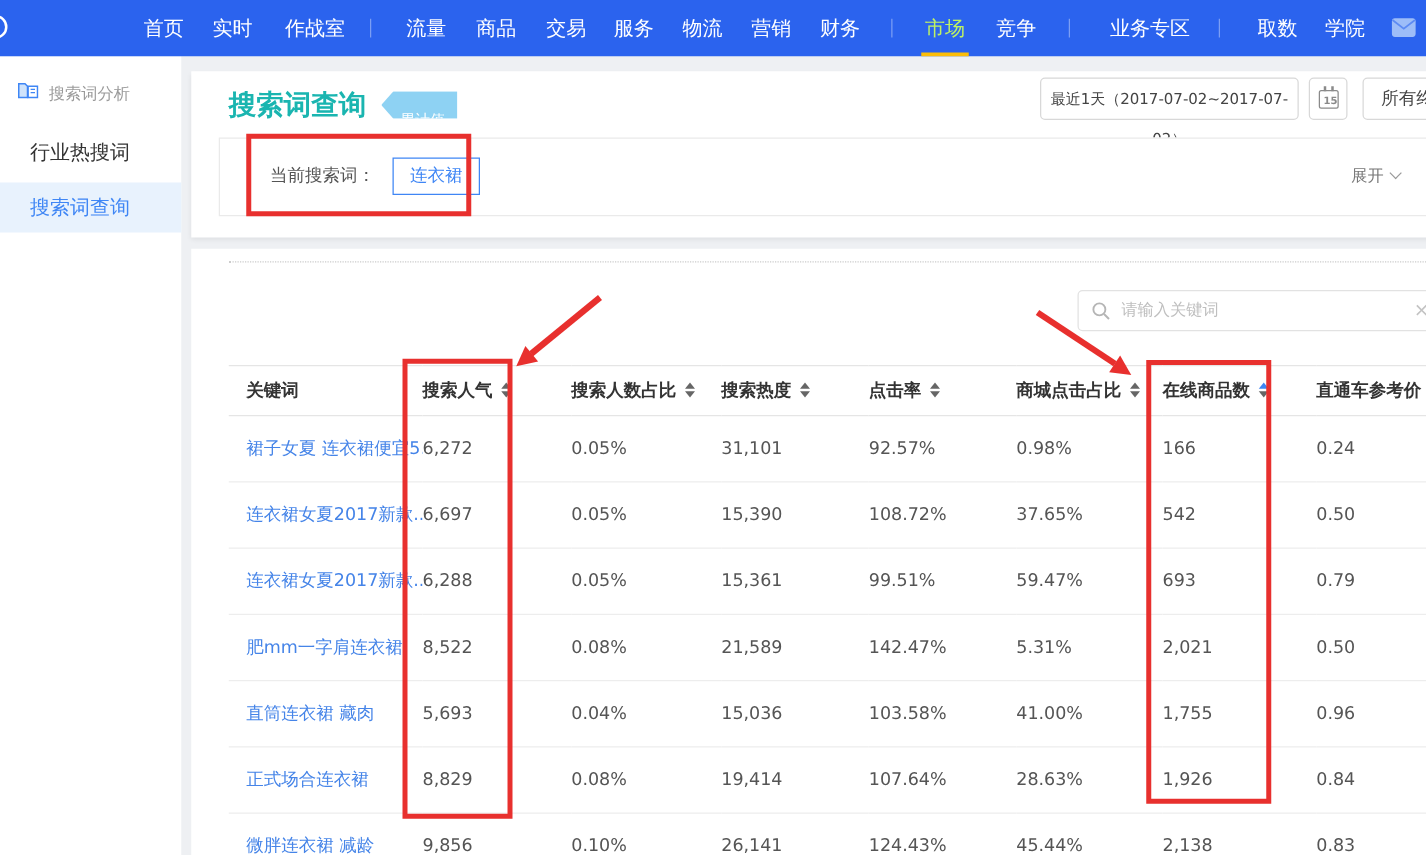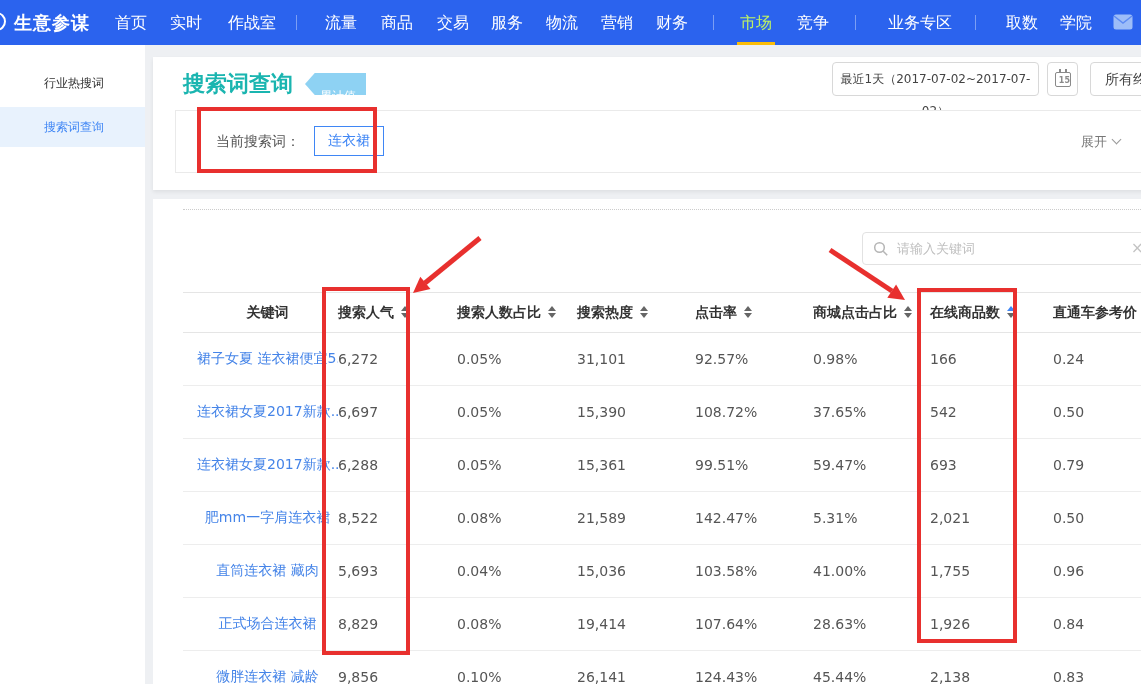--- a/index.html
+++ b/index.html
@@ -15,21 +15,21 @@
   .brand { font-size:18px; font-weight:bold; letter-spacing:1px; }
   .brand-circle { position:absolute; left:-13px; top:12px; width:19px; height:19px; border:2px solid #fff; border-radius:50%; }
   .nav-item.active { color:#bef264; }
   .nav-item.active::after { content:""; position:absolute; left:-3px; right:-3px; bottom:0; height:3px; background:#fbbd08; }
   .nav-divider { position:absolute; top:15px; width:1px; height:15px; background:rgba(255,255,255,.38); }
   .mail-icon { position:absolute; top:14px; }
   
   .sidebar { position:absolute; left:0; top:45px; bottom:0; width:145px; background:#fff; z-index:2; }
   .side-section { display:flex; align-items:center; gap:8px; padding:20px 0 0 14px; font-size:13px; color:#9a9a9a; }
   .side-items { margin-top:18px; }
-  .side-item { height:40px; line-height:40px; padding-left:44px; font-size:12px; color:#333; cursor:pointer; }
+  .side-item { height:40px; line-height:40px; padding-left:24px; font-size:16px; color:#333; cursor:pointer; }
   .side-item + .side-item { margin-top:4px; }
   .side-item.selected { background:#e8f2fd; color:#3f86f5; }
   
   .panel { position:absolute; left:153px; right:-10px; background:#fff; }
   .panel-top { top:57px; height:133px; box-shadow:0 2px 4px rgba(0,0,0,.07); z-index:1; }
   .panel-table { top:199px; height:520px; }
   
   .page-title { position:absolute; left:30px; top:12px; font-size:22px; font-weight:bold; color:#1ab5b0; }
   .badge { position:absolute; left:152px; top:16px; height:22px; line-height:22px; padding:12px 10px 0 15px;
            background:#8ed2f3; color:#fff; font-size:12px;
@@ -58,42 +58,41 @@
   .search-wrap svg { position:absolute; left:10px; top:8px; }
   .search-input { position:absolute; left:34px; top:1px; width:220px; height:29px; border:none; outline:none;
                   font-size:13px; color:#555; font-family:inherit; background:transparent; }
   .search-input::placeholder { color:#bfbfbf; }
   .search-clear { position:absolute; left:268px; top:6px; color:#c3c3c3; font-size:15px; cursor:pointer; }
   
   table.data { position:absolute; left:30px; top:93px; width:990px; border-collapse:collapse; table-layout:fixed; }
   table.data th { height:40px; border-top:1px solid #e5e5e5; border-bottom:1px solid #e5e5e5;
                   font-size:14px; color:#333; font-weight:600; text-align:left; white-space:nowrap; }
   table.data td { height:53px; border-bottom:1px solid #ededed; font-size:14px; color:#555; text-align:left; white-space:nowrap; overflow:hidden; }
-  table.data th:first-child, table.data td:first-child { padding-left:14px;text-align:center; }
+  table.data th:first-child, table.data td:first-child { padding-left:14px; }
   td.kw a { color:#4584e8; text-decoration:none; cursor:pointer; }
   .sort { display:inline-block; margin-left:7px; vertical-align:-1px; }
   .sort i { display:block; width:0; height:0; border-left:4px solid transparent; border-right:4px solid transparent; }
   .sort .up { border-bottom:5px solid #666; margin-bottom:2px; }
   .sort .down { border-top:5px solid #666; }
   .sort.asc .up { border-bottom-color:#3f86f5; }
   
   .anno { position:absolute; border:4px solid #e8302e; z-index:9; pointer-events:none; }
   .anno-box1 { left:197px; top:107px; width:180px; height:66px; }
   .anno-box2 { left:322px; top:287px; width:88px;  height:368px; }
   .anno-box3 { left:917px; top:288px; width:100px; height:355px; }
   .anno-arrows { position:absolute; left:0; top:0; z-index:9; pointer-events:none; }
 </style>
 </head>
 <body>
 
 <div class="screen">
 
   <nav class="topnav">
     <span class="brand-circle"></span>
-    <span class="nav-item brand" style="left:14px">生意参谋</span>
     <span class="nav-item" style="left:115px">首页</span>
     <span class="nav-item" style="left:170px">实时</span>
     <span class="nav-item" style="left:228px">作战室</span>
     <span class="nav-divider" style="left:296px"></span>
     <span class="nav-item" style="left:325px">流量</span>
     <span class="nav-item" style="left:381px">商品</span>
     <span class="nav-item" style="left:437px">交易</span>
     <span class="nav-item" style="left:491px">服务</span>
     <span class="nav-item" style="left:546px">物流</span>
     <span class="nav-item" style="left:601px">营销</span>
@@ -108,20 +107,31 @@
     <span class="nav-item" style="left:1060px">学院</span>
     <span class="mail-icon" style="left:1113px">
       <svg width="20" height="16" viewBox="0 0 20 16">
           <rect x="0.5" y="0.5" width="19" height="15" rx="2.5" fill="#9dbdf8"></rect>
           <polyline points="1,2 10,9 19,2" fill="none" stroke="#5d8bf3" stroke-width="1.4"></polyline>
         </svg>
     </span>
   </nav>
 
   <aside class="sidebar">
+    <div class="side-section">
+      <span>
+        <svg width="17" height="15" viewBox="0 0 17 15">
+            <path d="M1 2 h5 l2 2 v9 h-7 z" fill="#cfe3fb" stroke="#3f86f5" stroke-width="1.2"></path>
+            <path d="M8.5 4 h7.5 v9 h-7.5 z" fill="#fff" stroke="#3f86f5" stroke-width="1.2"></path>
+            <line x1="10.5" y1="6.5" x2="14" y2="6.5" stroke="#3f86f5"></line>
+            <line x1="10.5" y1="9" x2="14" y2="9" stroke="#3f86f5"></line>
+          </svg>
+      </span>
+      <span>搜索词分析</span>
+    </div>
     <div class="side-items">
       <div class="side-item">行业热搜词</div>
       <div class="side-item selected">搜索词查询</div>
     </div>
   </aside>
 
   <section class="panel panel-top">
     <h1 class="page-title">搜索词查询</h1>
     <span class="badge">累计值</span>
 

